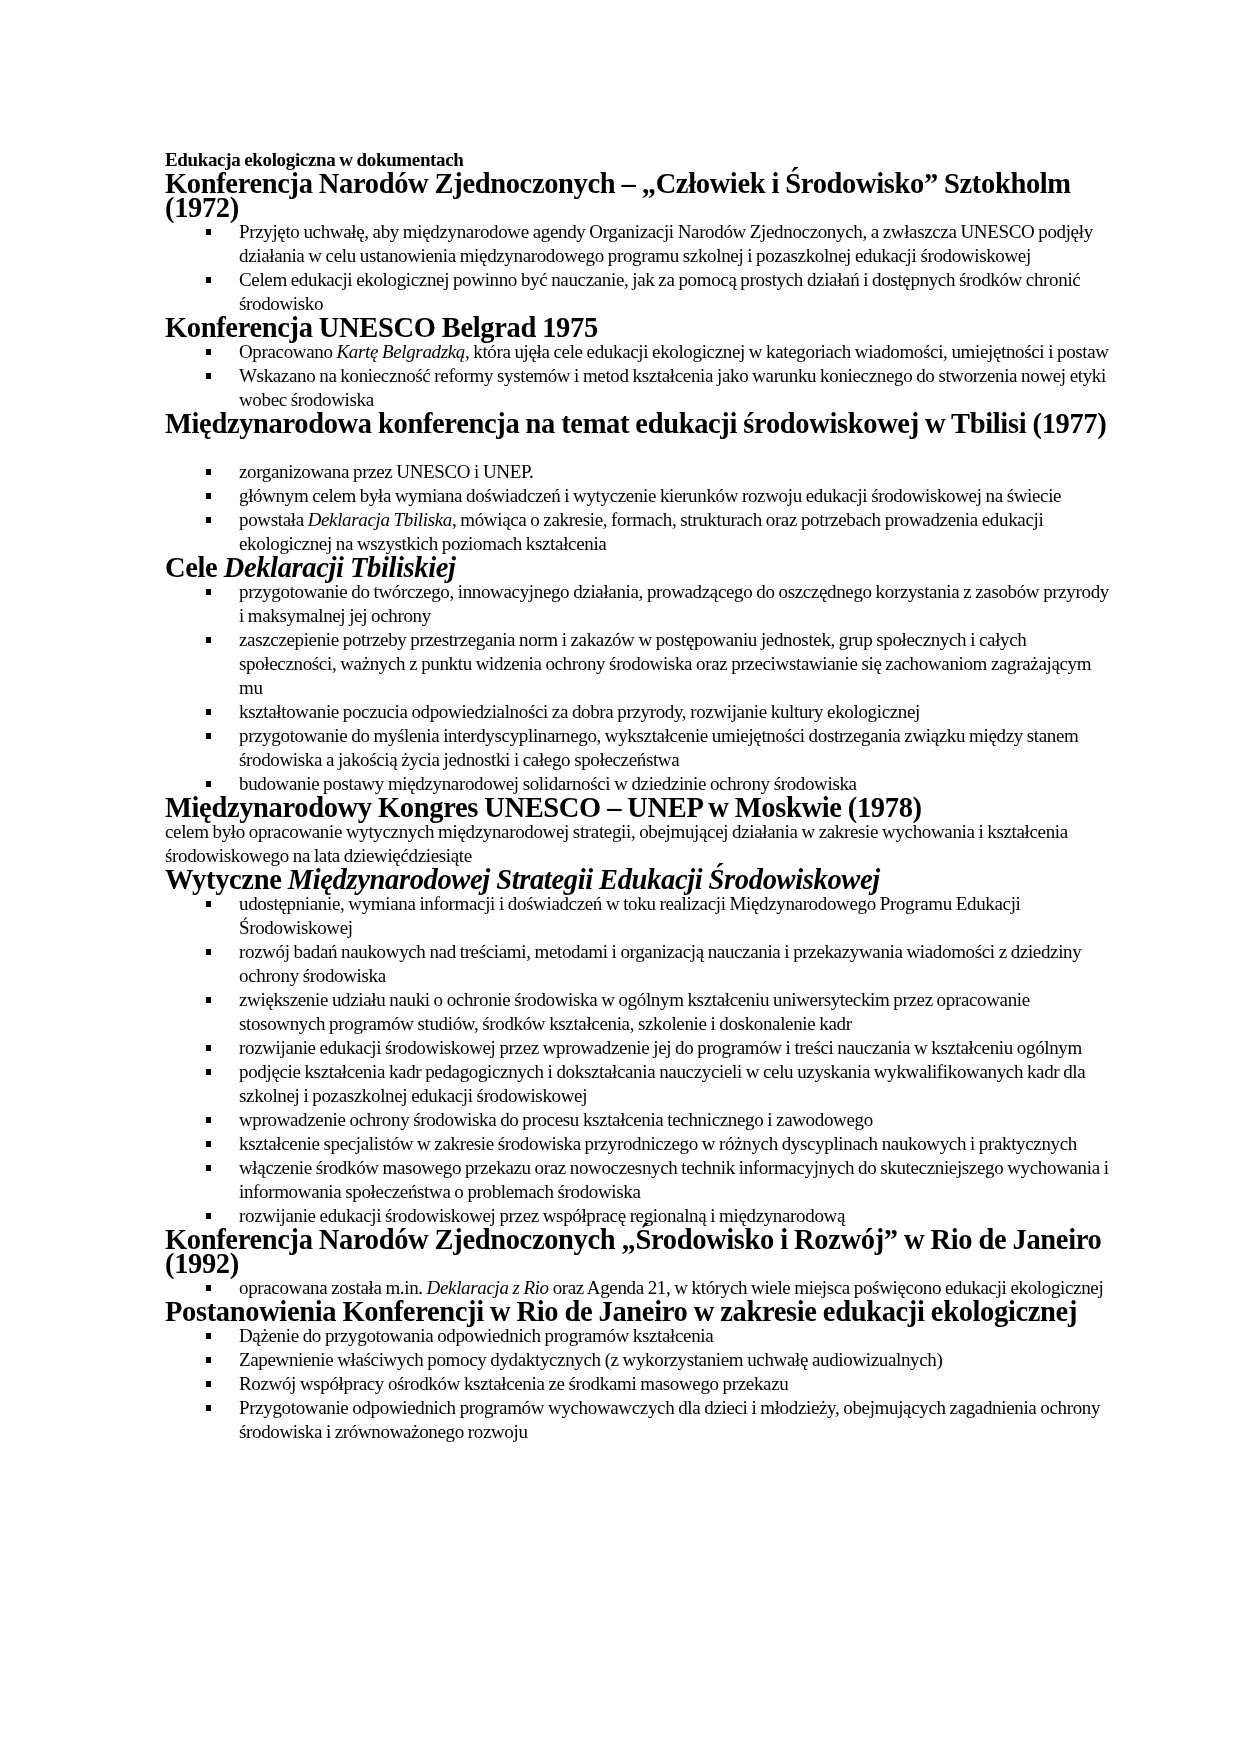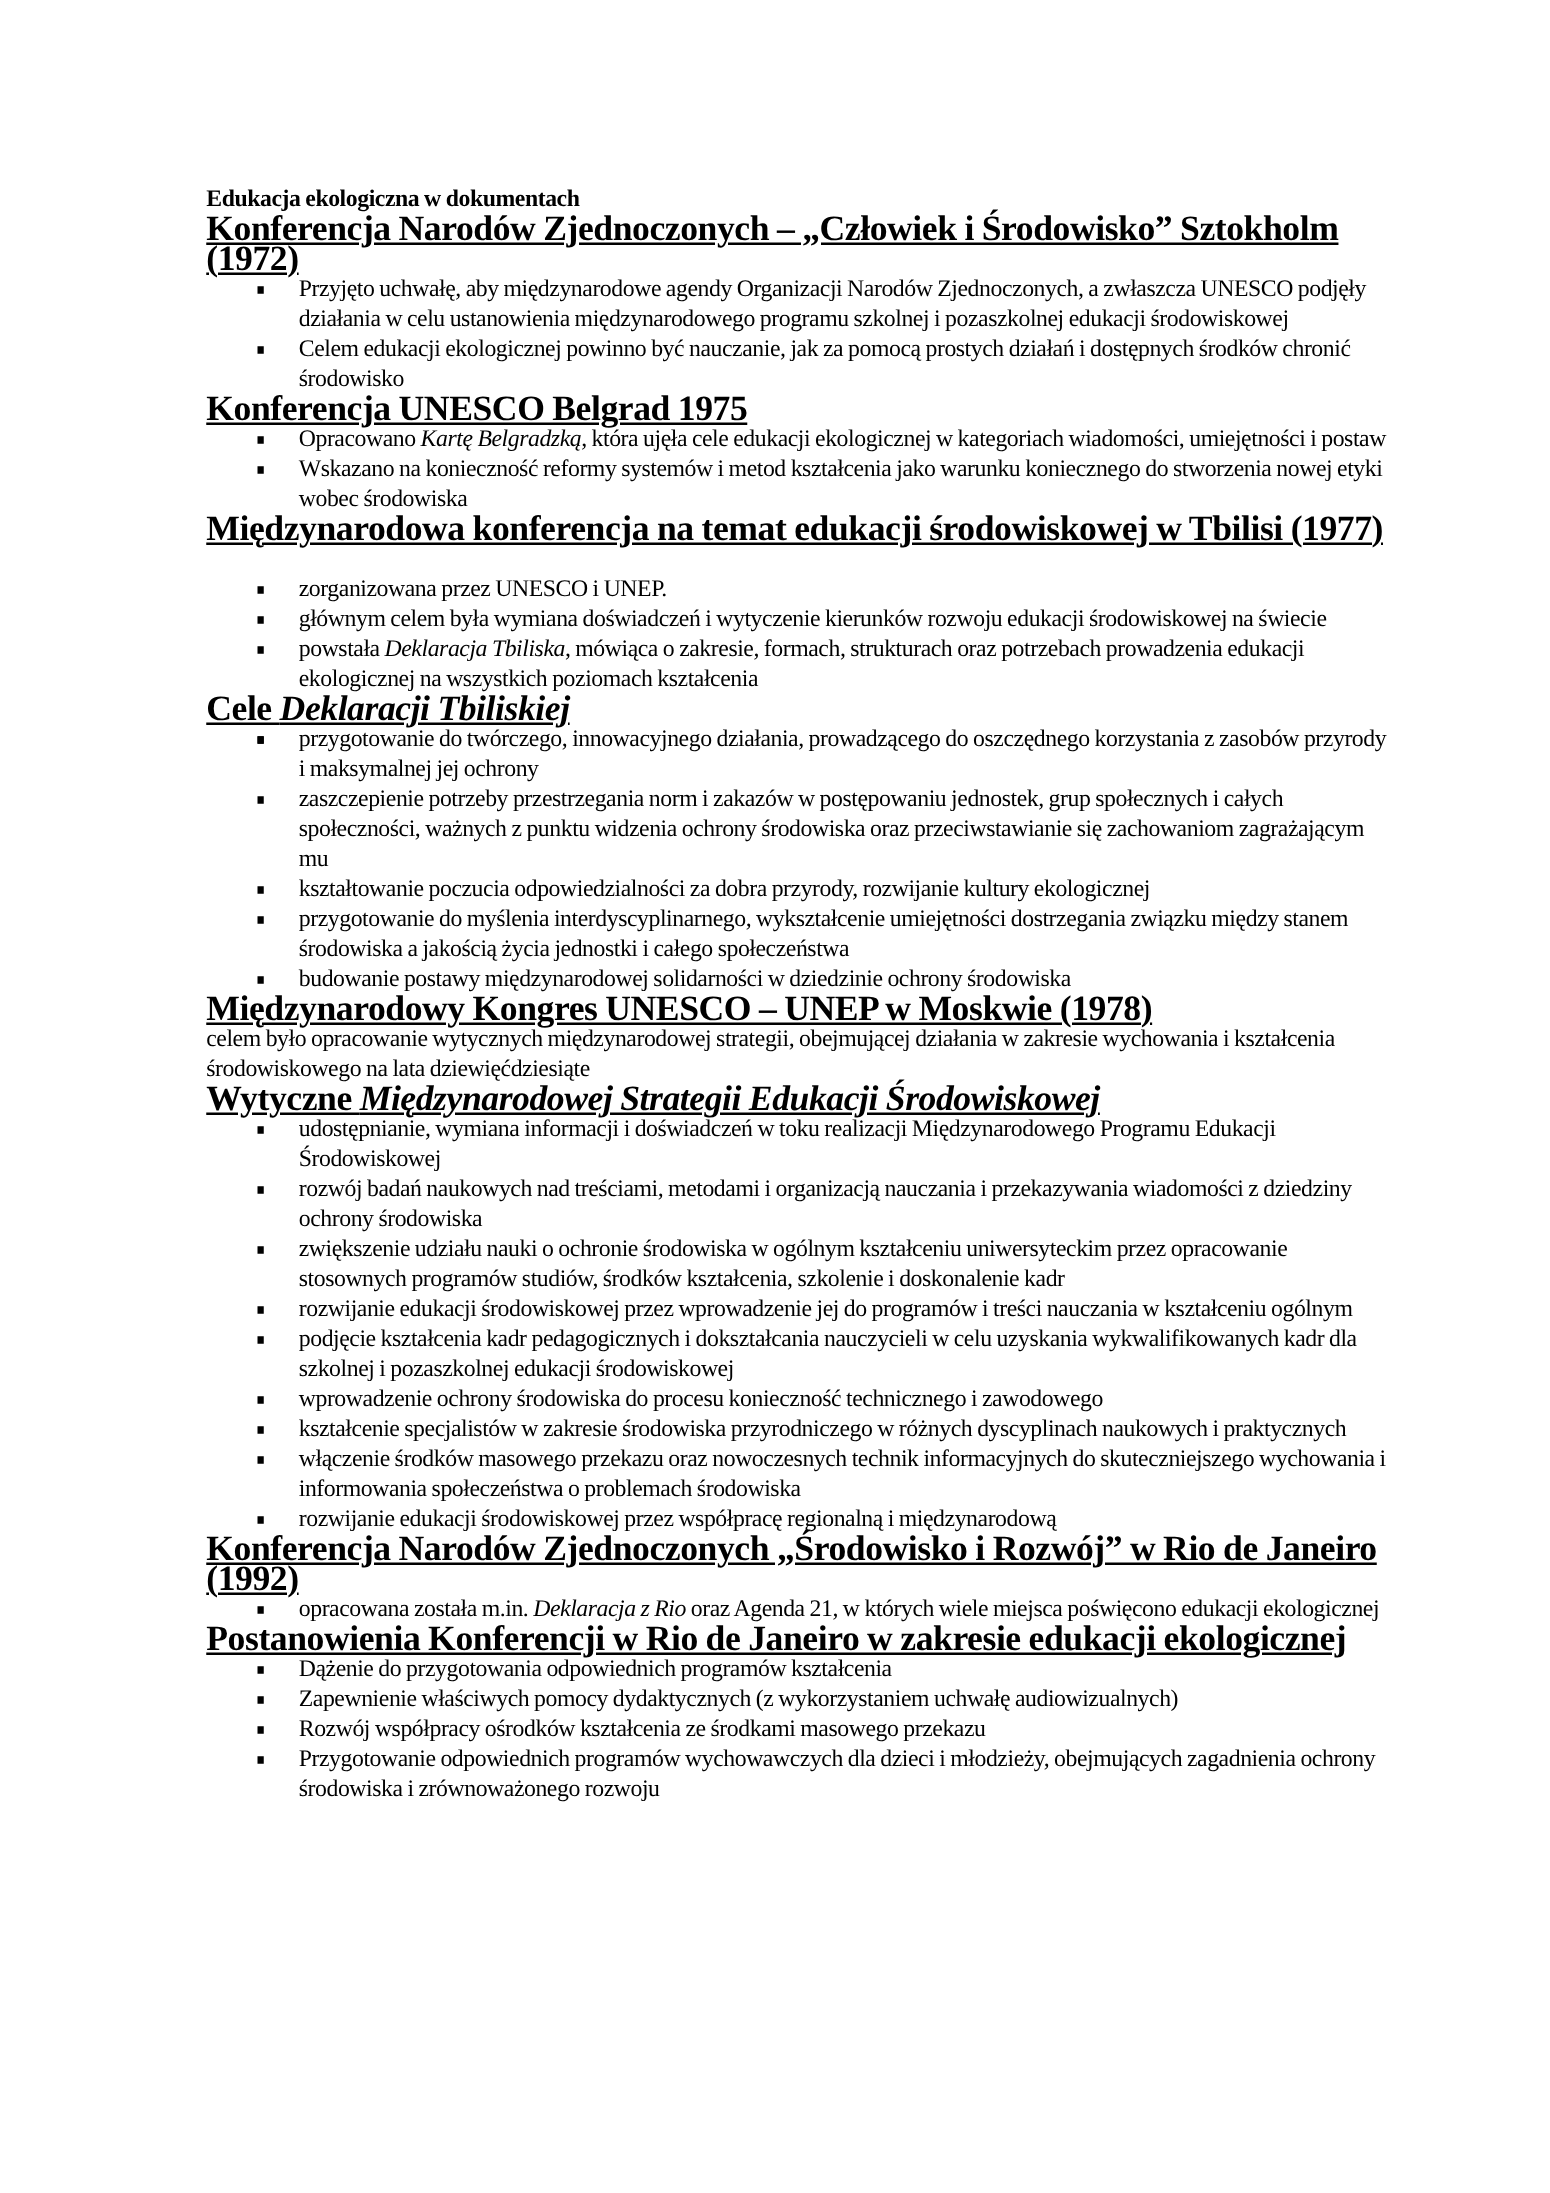--- a/index.html
+++ b/index.html
@@ -25,21 +25,20 @@
       letter-spacing: -0.35px;
       word-spacing: -0.5px;
       margin-left: 17px;
     }
     .doc-title {
       font-weight: bold;
       margin: 0;
     }
     .heading {
       font-weight: bold;
-      text-decoration: underline;
       text-decoration-thickness: 2px;
       text-underline-offset: 2px;
       margin: 0;
     }
     .heading em { font-style: italic; }
     .heading.spaced-after { margin-bottom: 24px; }
     ul.blist {
       list-style: none;
       margin: 0;
       padding: 0;
@@ -98,21 +97,21 @@
   <h2 class="heading">Międzynarodowy Kongres UNESCO – UNEP w Moskwie (1978)</h2>
   <p class="para">celem było opracowanie wytycznych międzynarodowej strategii, obejmującej działania w zakresie wychowania i kształcenia środowiskowego na lata dziewięćdziesiąte</p>
 
   <h2 class="heading"><span>Wytyczne </span><em>Międzynarodowej Strategii Edukacji Środowiskowej</em></h2>
   <ul class="blist">
     <li><span class="bullet"></span><span>udostępnianie, wymiana informacji i doświadczeń w toku realizacji Międzynarodowego Programu Edukacji Środowiskowej</span></li>
     <li><span class="bullet"></span><span>rozwój badań naukowych nad treściami, metodami i organizacją nauczania i przekazywania wiadomości z dziedziny ochrony środowiska</span></li>
     <li><span class="bullet"></span><span>zwiększenie udziału nauki o ochronie środowiska w ogólnym kształceniu uniwersyteckim przez opracowanie stosownych programów studiów, środków kształcenia, szkolenie i doskonalenie kadr</span></li>
     <li><span class="bullet"></span><span>rozwijanie edukacji środowiskowej przez wprowadzenie jej do programów i treści nauczania w kształceniu ogólnym</span></li>
     <li><span class="bullet"></span><span>podjęcie kształcenia kadr pedagogicznych i dokształcania nauczycieli w celu uzyskania wykwalifikowanych kadr dla szkolnej i pozaszkolnej edukacji środowiskowej</span></li>
-    <li><span class="bullet"></span><span>wprowadzenie ochrony środowiska do procesu konieczność technicznego i zawodowego</span></li>
+    <li><span class="bullet"></span><span>wprowadzenie ochrony środowiska do procesu kształcenia technicznego i zawodowego</span></li>
     <li><span class="bullet"></span><span>kształcenie specjalistów w zakresie środowiska przyrodniczego w różnych dyscyplinach naukowych i praktycznych</span></li>
     <li><span class="bullet"></span><span>włączenie środków masowego przekazu oraz nowoczesnych technik informacyjnych do skuteczniejszego wychowania i informowania społeczeństwa o problemach środowiska</span></li>
     <li><span class="bullet"></span><span>rozwijanie edukacji środowiskowej przez współpracę regionalną i międzynarodową</span></li>
   </ul>
 
   <h2 class="heading">Konferencja Narodów Zjednoczonych „Środowisko i Rozwój” w Rio de Janeiro (1992)</h2>
   <ul class="blist">
     <li><span class="bullet"></span><span>opracowana została m.in. </span><em>Deklaracja z Rio</em><span> oraz Agenda 21, w których wiele miejsca poświęcono edukacji ekologicznej</span></li>
   </ul>
 

